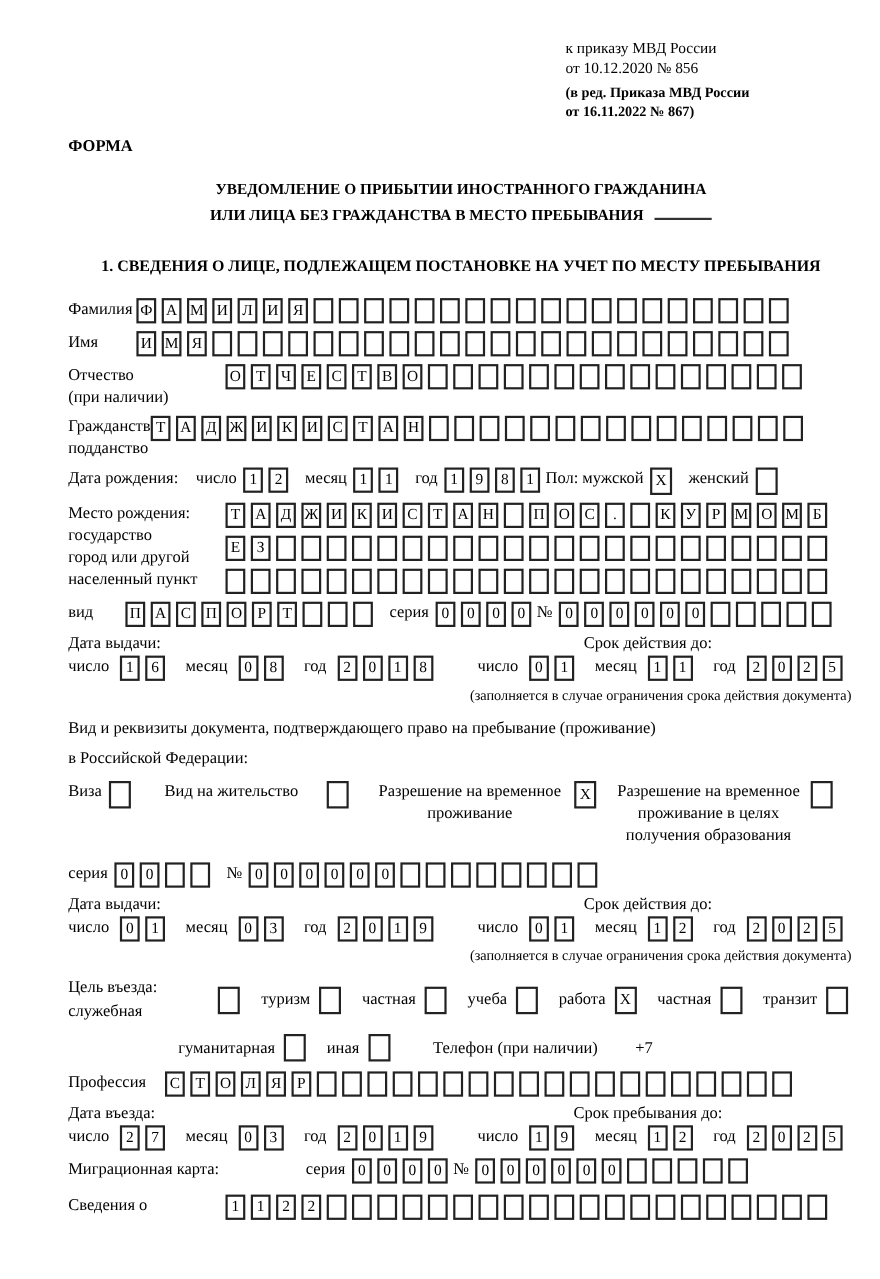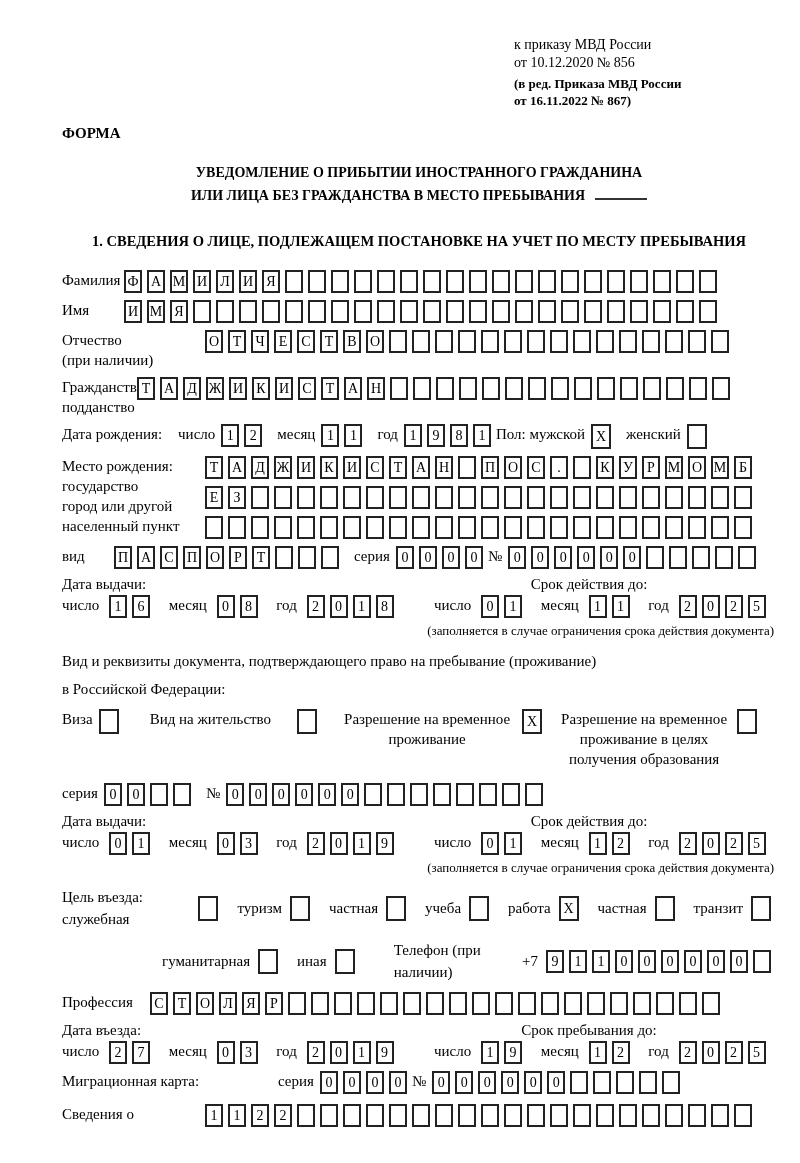--- a/index.html
+++ b/index.html
@@ -249,21 +249,20 @@
     <span class="pl gap14">транзит</span>
     <span class="boxes check"><span class="cbox"></span></span>
   </div>
   <div class="prow" style="padding-left:100px">
     <span class="pl">гуманитарная</span>
     <span class="boxes check"><span class="cbox"></span></span>
     <span class="pl gap14">иная</span>
     <span class="boxes check"><span class="cbox"></span></span>
     <span class="pl" style="margin-left:34px">Телефон (при наличии)</span>
     <span class="pl" style="margin-left:26px">+7</span>
-    <span class="boxes"><span class="cbox">9</span><span class="cbox">1</span><span class="cbox">1</span><span class="cbox">0</span><span class="cbox">0</span><span class="cbox">0</span><span class="cbox">0</span><span class="cbox">0</span><span class="cbox">0</span><span class="cbox"></span></span>
   </div>
 
   <div class="frow">
     <div class="flabel" style="width:88px">Профессия</div>
     <div class="boxes"><span class="cbox">С</span><span class="cbox">Т</span><span class="cbox">О</span><span class="cbox">Л</span><span class="cbox">Я</span><span class="cbox">Р</span><span class="cbox"></span><span class="cbox"></span><span class="cbox"></span><span class="cbox"></span><span class="cbox"></span><span class="cbox"></span><span class="cbox"></span><span class="cbox"></span><span class="cbox"></span><span class="cbox"></span><span class="cbox"></span><span class="cbox"></span><span class="cbox"></span><span class="cbox"></span><span class="cbox"></span><span class="cbox"></span><span class="cbox"></span><span class="cbox"></span><span class="cbox"></span></div>
   </div>
 
   <div class="hdr2">
     <div class="h-left">Дата въезда:</div>
     <div class="h-right">Срок пребывания до:</div>

